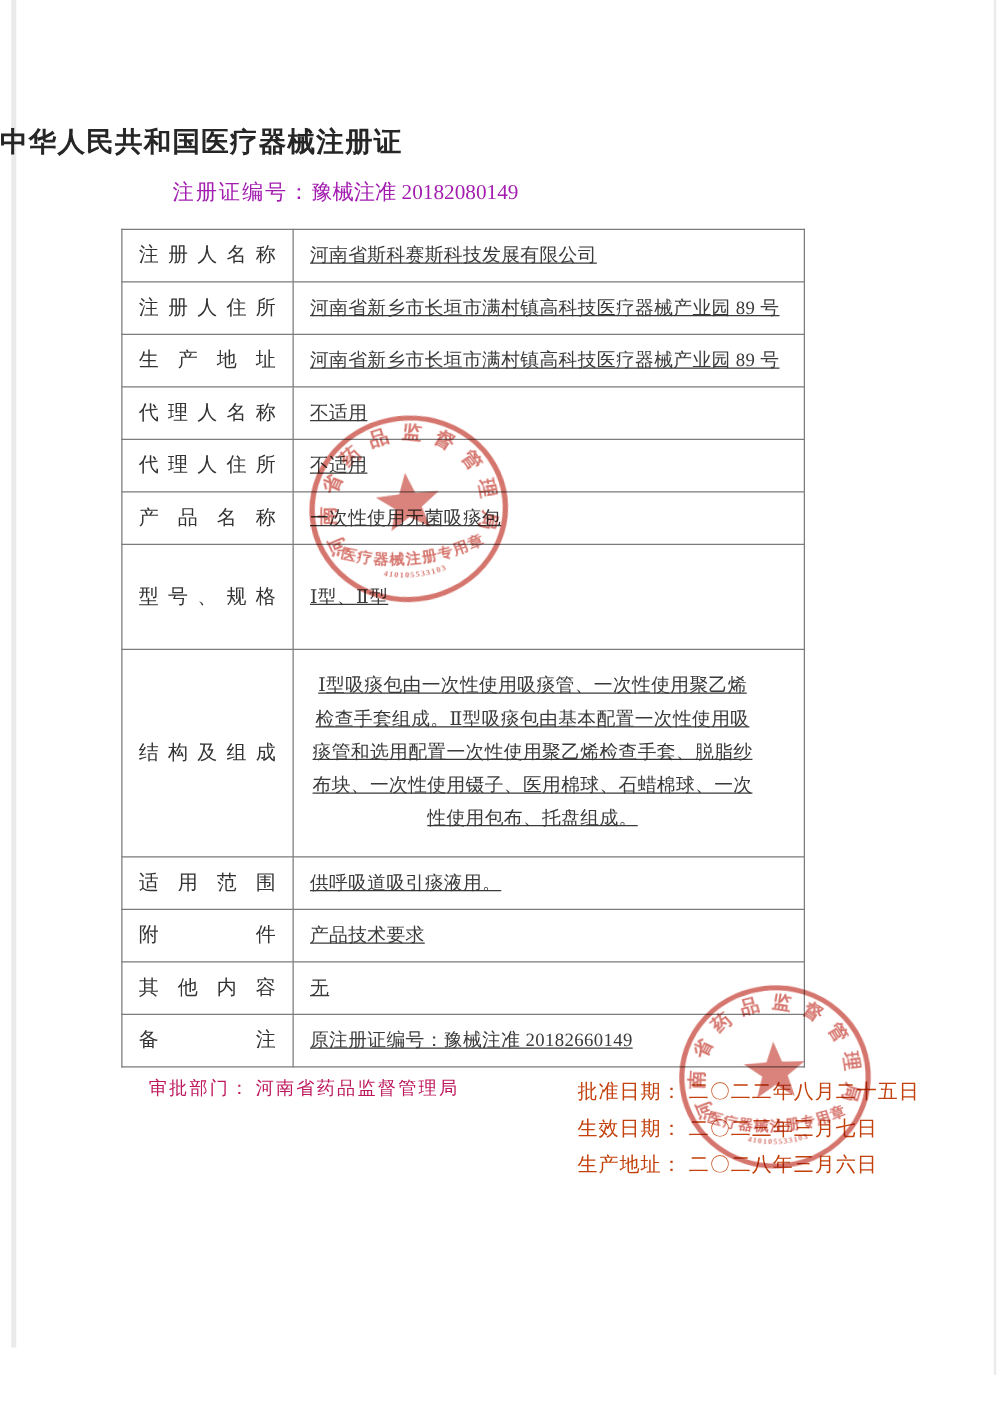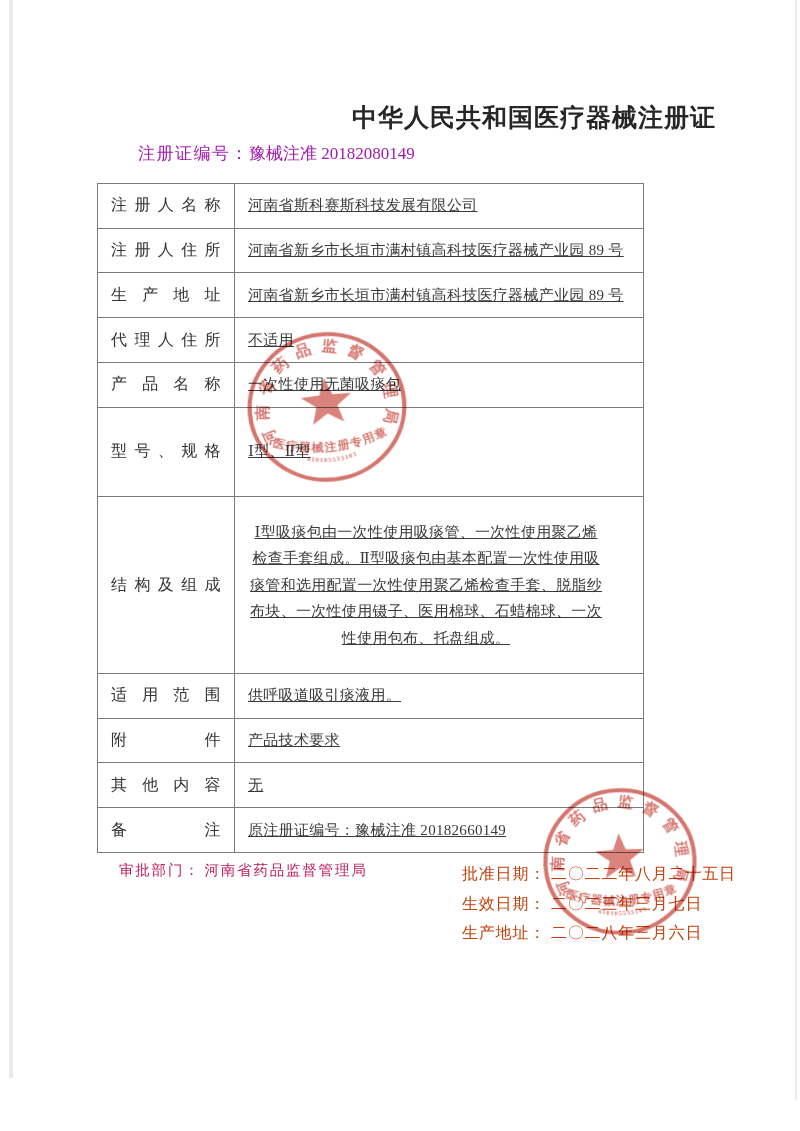--- a/index.html
+++ b/index.html
@@ -5,22 +5,22 @@
   html,body{margin:0;padding:0;}
   body{
     width:800px;height:1131px;position:relative;background:#ffffff;
     font-family:"Liberation Serif","DejaVu Serif",serif;color:#3a3a3a;
     overflow:hidden;
   }
   .scan-edge-left{position:absolute;left:9px;top:0;width:4px;height:1078px;background:#d8d8d8;opacity:.55;}
   .scan-edge-right{position:absolute;right:3px;top:0;width:2px;height:1100px;background:#ececec;}
 
   .title{
-    position:absolute;top:84px;left:0;width:716px;text-align:right;
-    font-size:25px;font-weight:900;letter-spacing:1px;color:#262626;
+    position:absolute;top:84px;left:0;width:716px;text-align:left;
+    font-size:22px;font-weight:900;letter-spacing:1px;color:#262626;
     font-family:"Liberation Sans","DejaVu Sans",sans-serif;
   }
   .cert-line{position:absolute;top:142px;left:138px;font-size:17px;color:#a21caf;}
   .cert-line .lbl{letter-spacing:1.5px;}
 
   table.cert{
     position:absolute;left:97px;top:183px;width:547px;height:670px;
     border-collapse:collapse;table-layout:fixed;
   }
   table.cert td{border:1px solid #7b7b7b;vertical-align:middle;}
@@ -64,20 +64,24 @@
     <td class="lbl">注册人名称</td>
     <td class="val">河南省斯科赛斯科技发展有限公司</td>
   </tr>
   <tr>
     <td class="lbl">注册人住所</td>
     <td class="val">河南省新乡市长垣市满村镇高科技医疗器械产业园 89 号</td>
   </tr>
   <tr>
     <td class="lbl">生产地址</td>
     <td class="val">河南省新乡市长垣市满村镇高科技医疗器械产业园 89 号</td>
+  </tr>
+  <tr>
+    <td class="lbl">代理人名称</td>
+    <td class="val">不适用</td>
   </tr>
   <tr>
     <td class="lbl">代理人住所</td>
     <td class="val">不适用</td>
   </tr>
   <tr>
     <td class="lbl">产品名称</td>
     <td class="val">一次性使用无菌吸痰包</td>
   </tr>
   <tr class="r-model">

